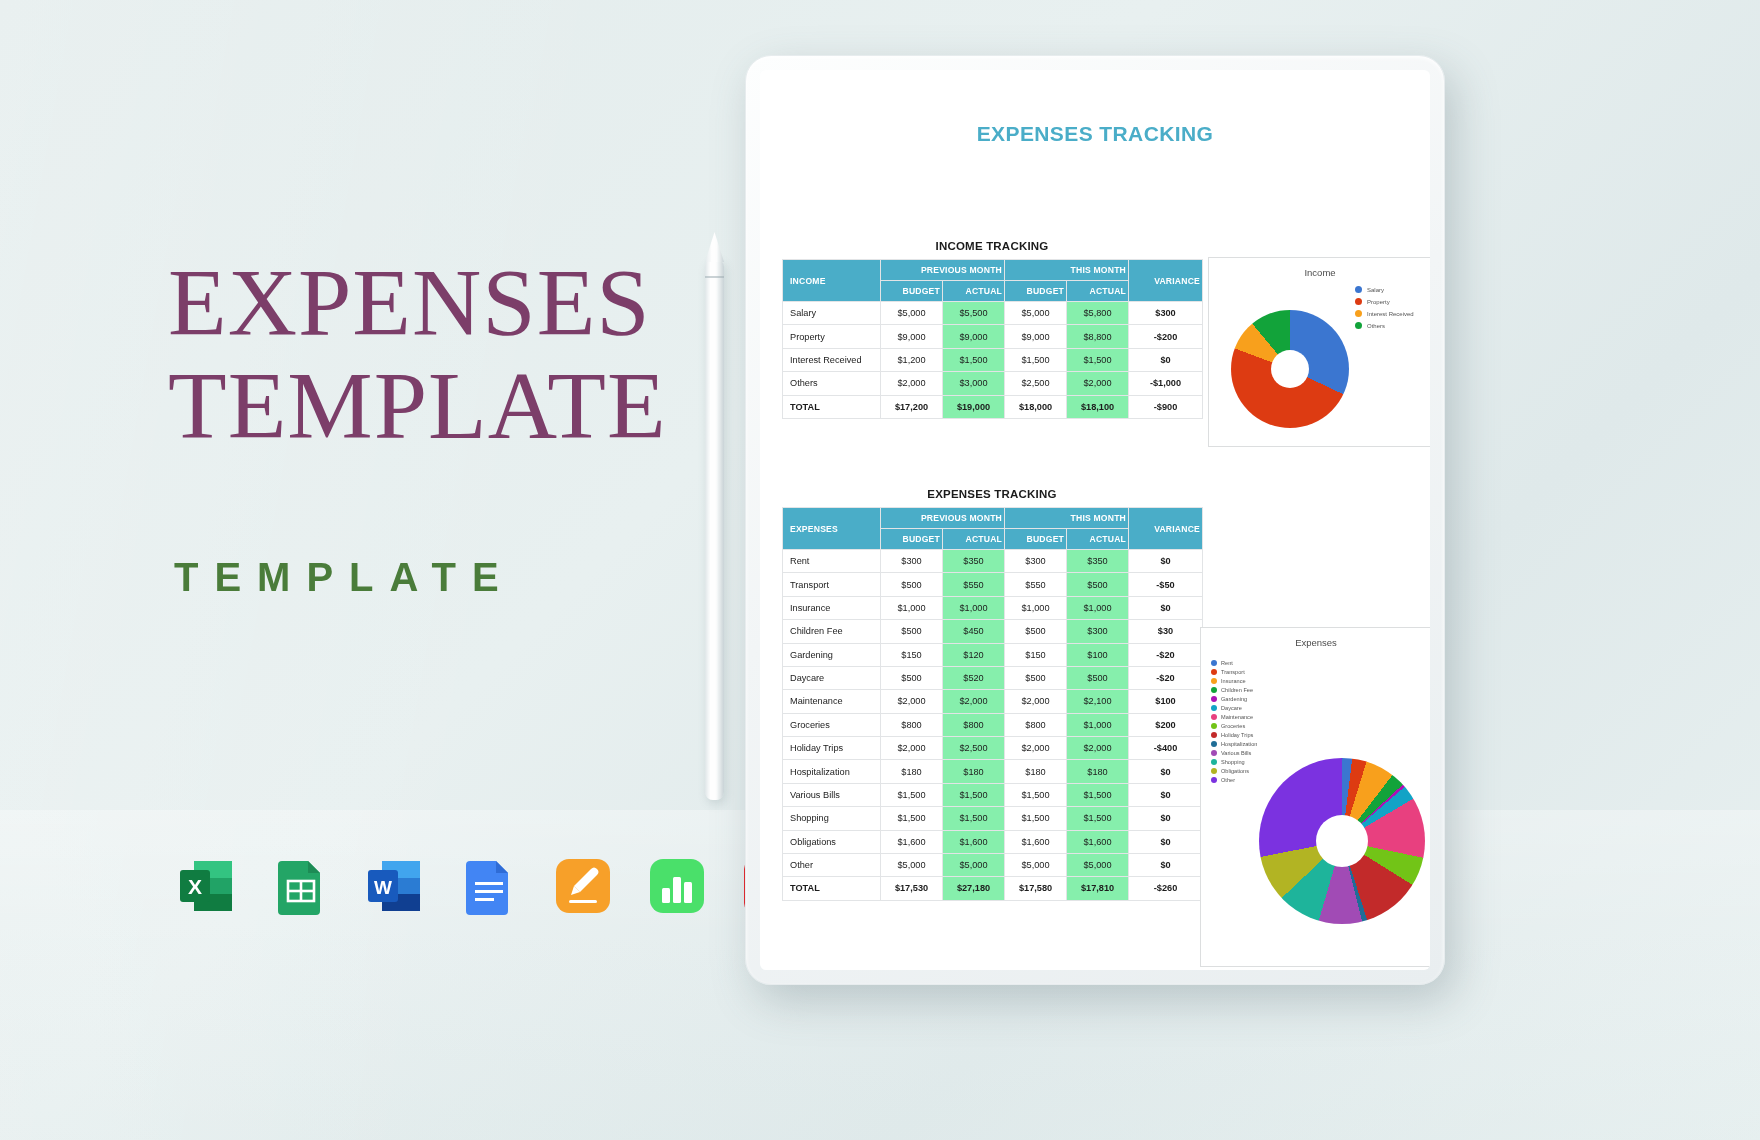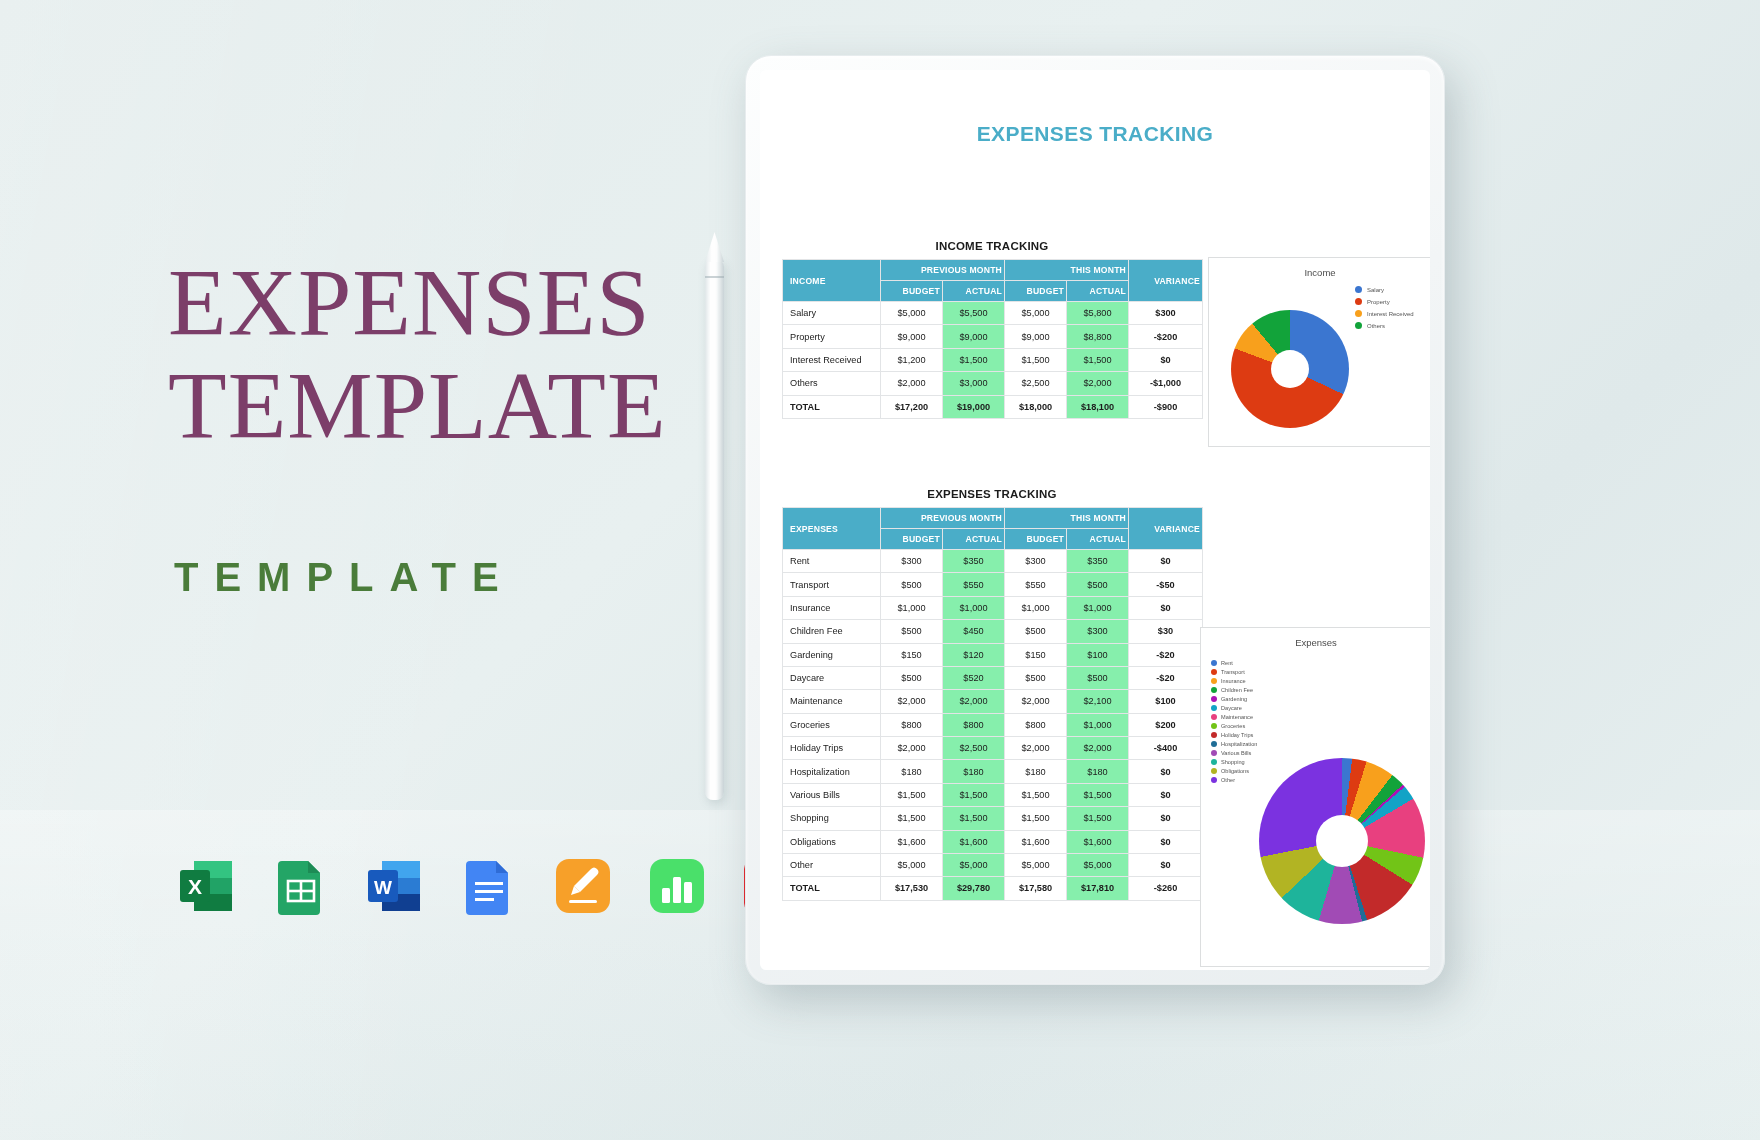--- a/index.html
+++ b/index.html
@@ -427,21 +427,21 @@
                 <td class="label">Other</td>
                 <td class="">$5,000</td>
                 <td class="alt">$5,000</td>
                 <td class="">$5,000</td>
                 <td class="alt">$5,000</td>
                 <td class="var">$0</td>
               </tr>
               <tr class="total">
                 <td class="label">TOTAL</td>
                 <td class="">$17,530</td>
-                <td class="alt">$29,780</td>
+                <td class="alt">$27,180</td>
                 <td class="">$17,580</td>
                 <td class="alt">$17,810</td>
                 <td class="var">-$260</td>
               </tr>
             </tbody>
         </table>
       </div>
 
       <div class="chart-panel chart-panel-income">
         <div class="chart-title">Income</div>

